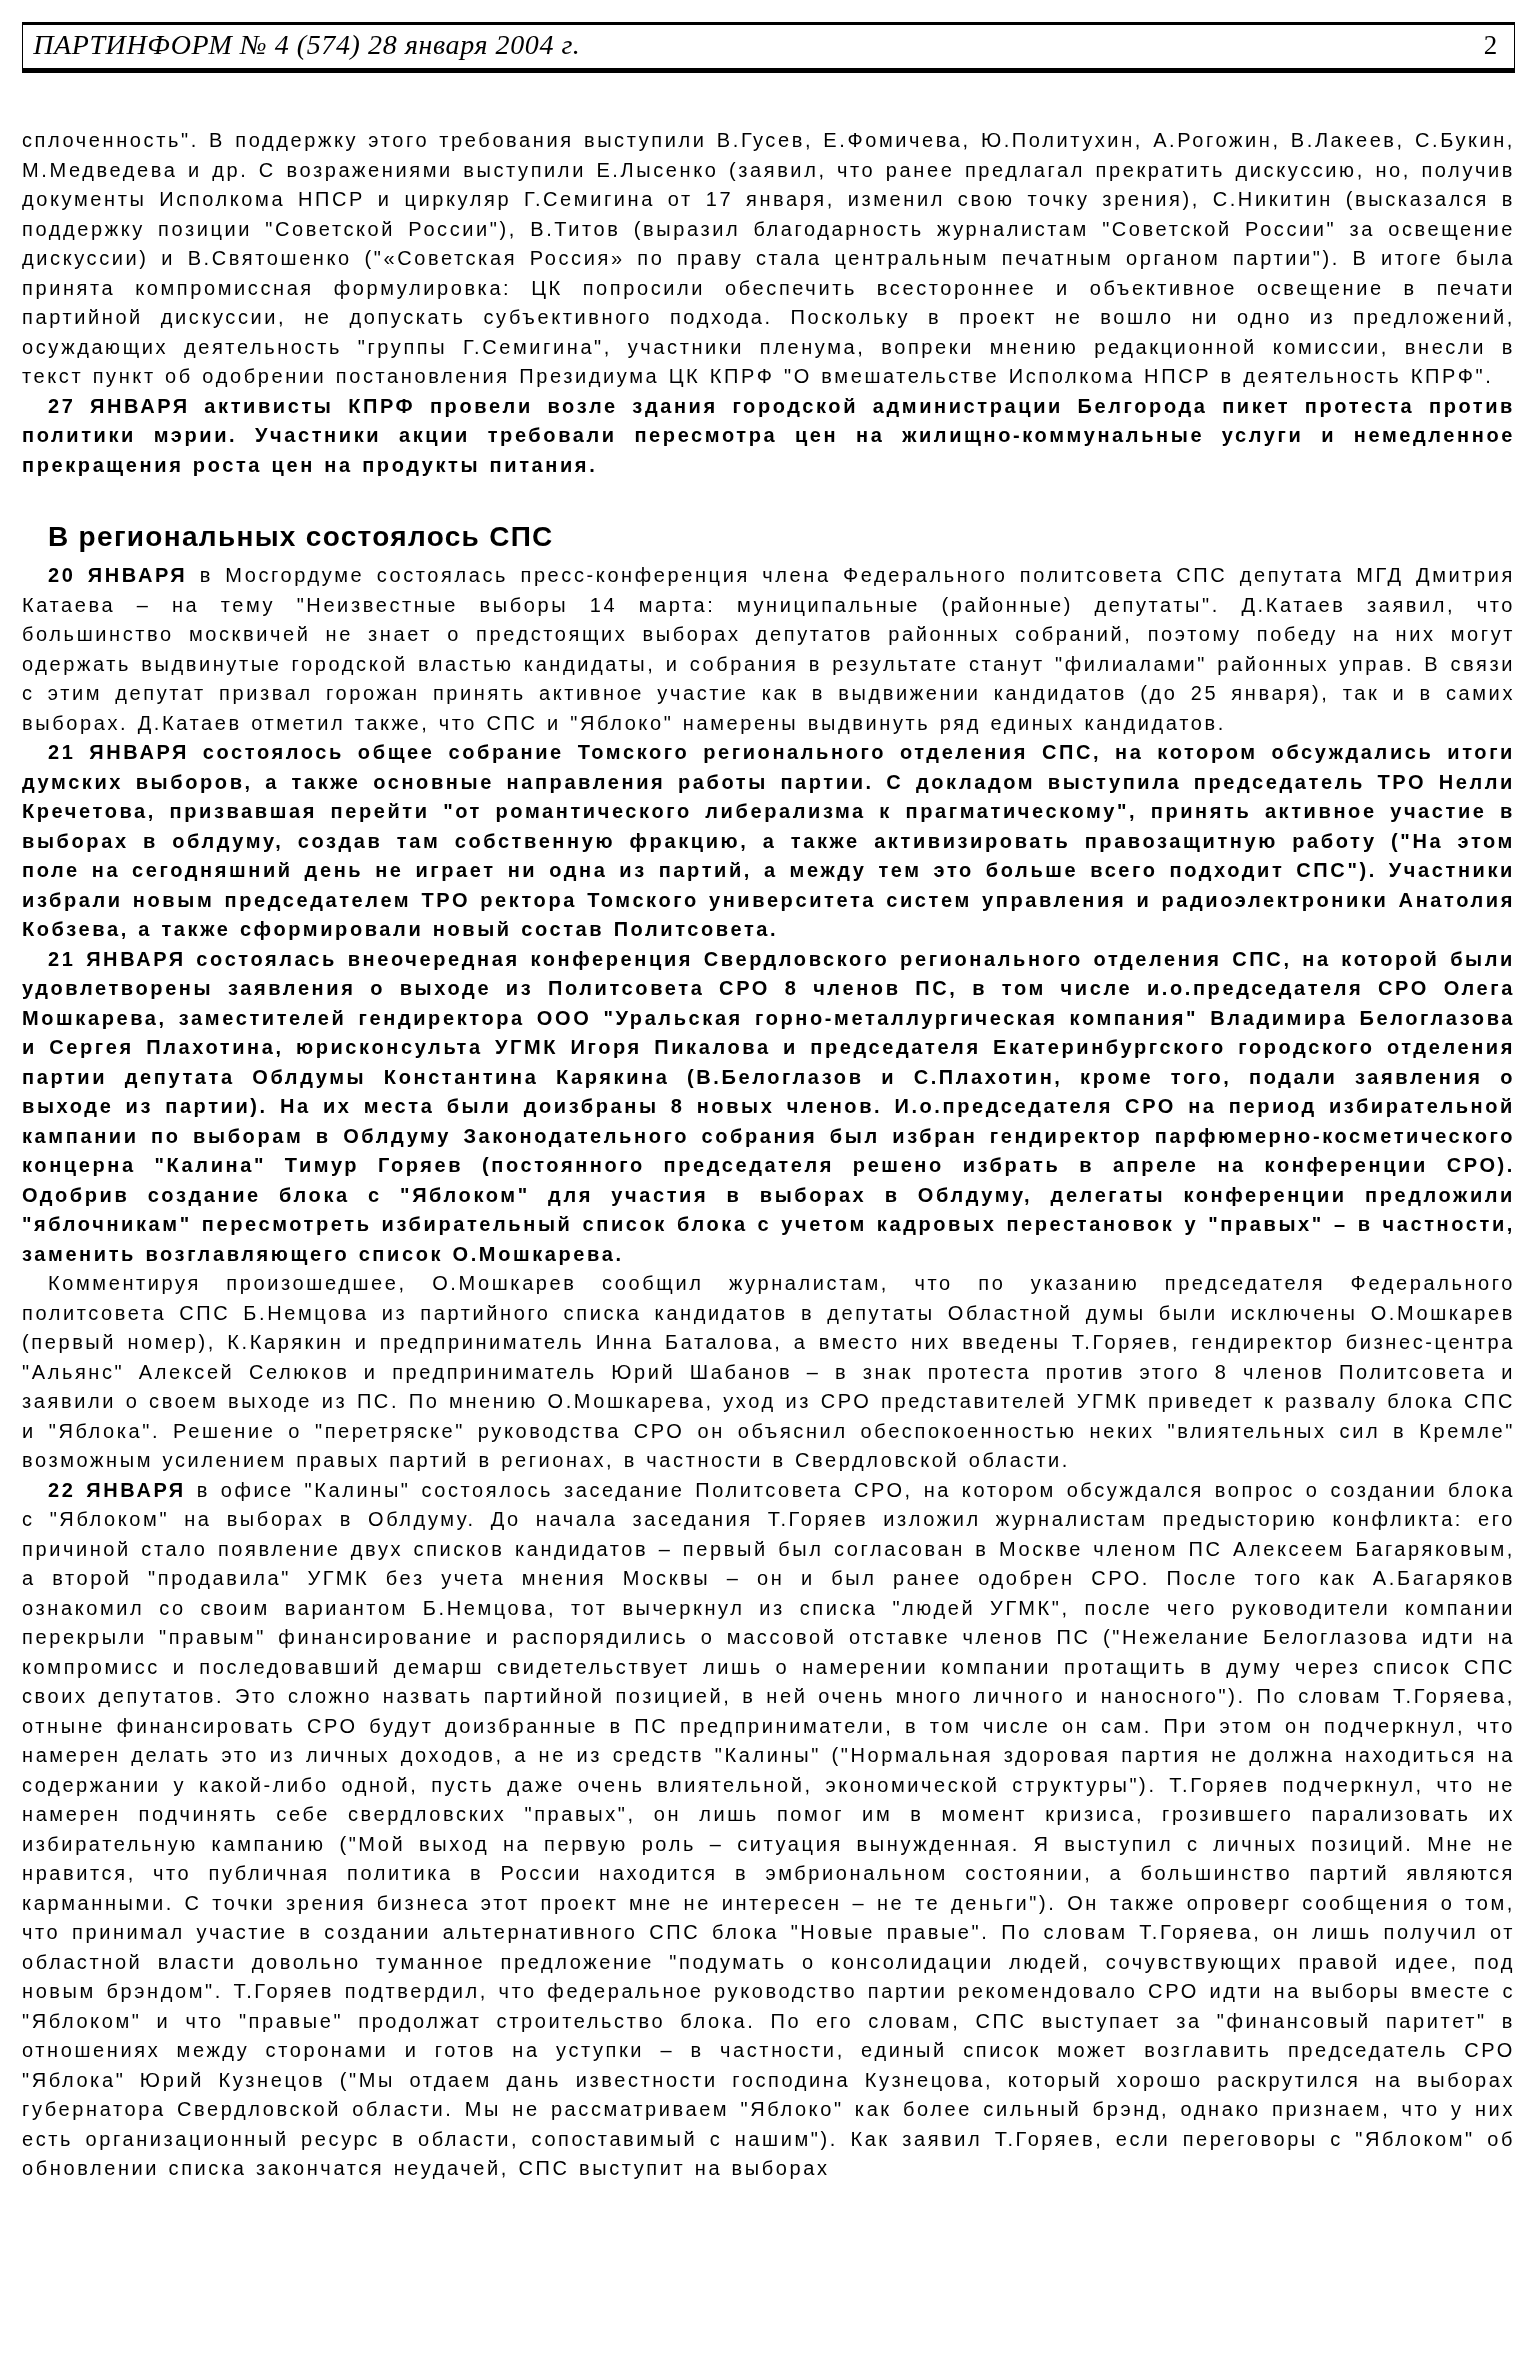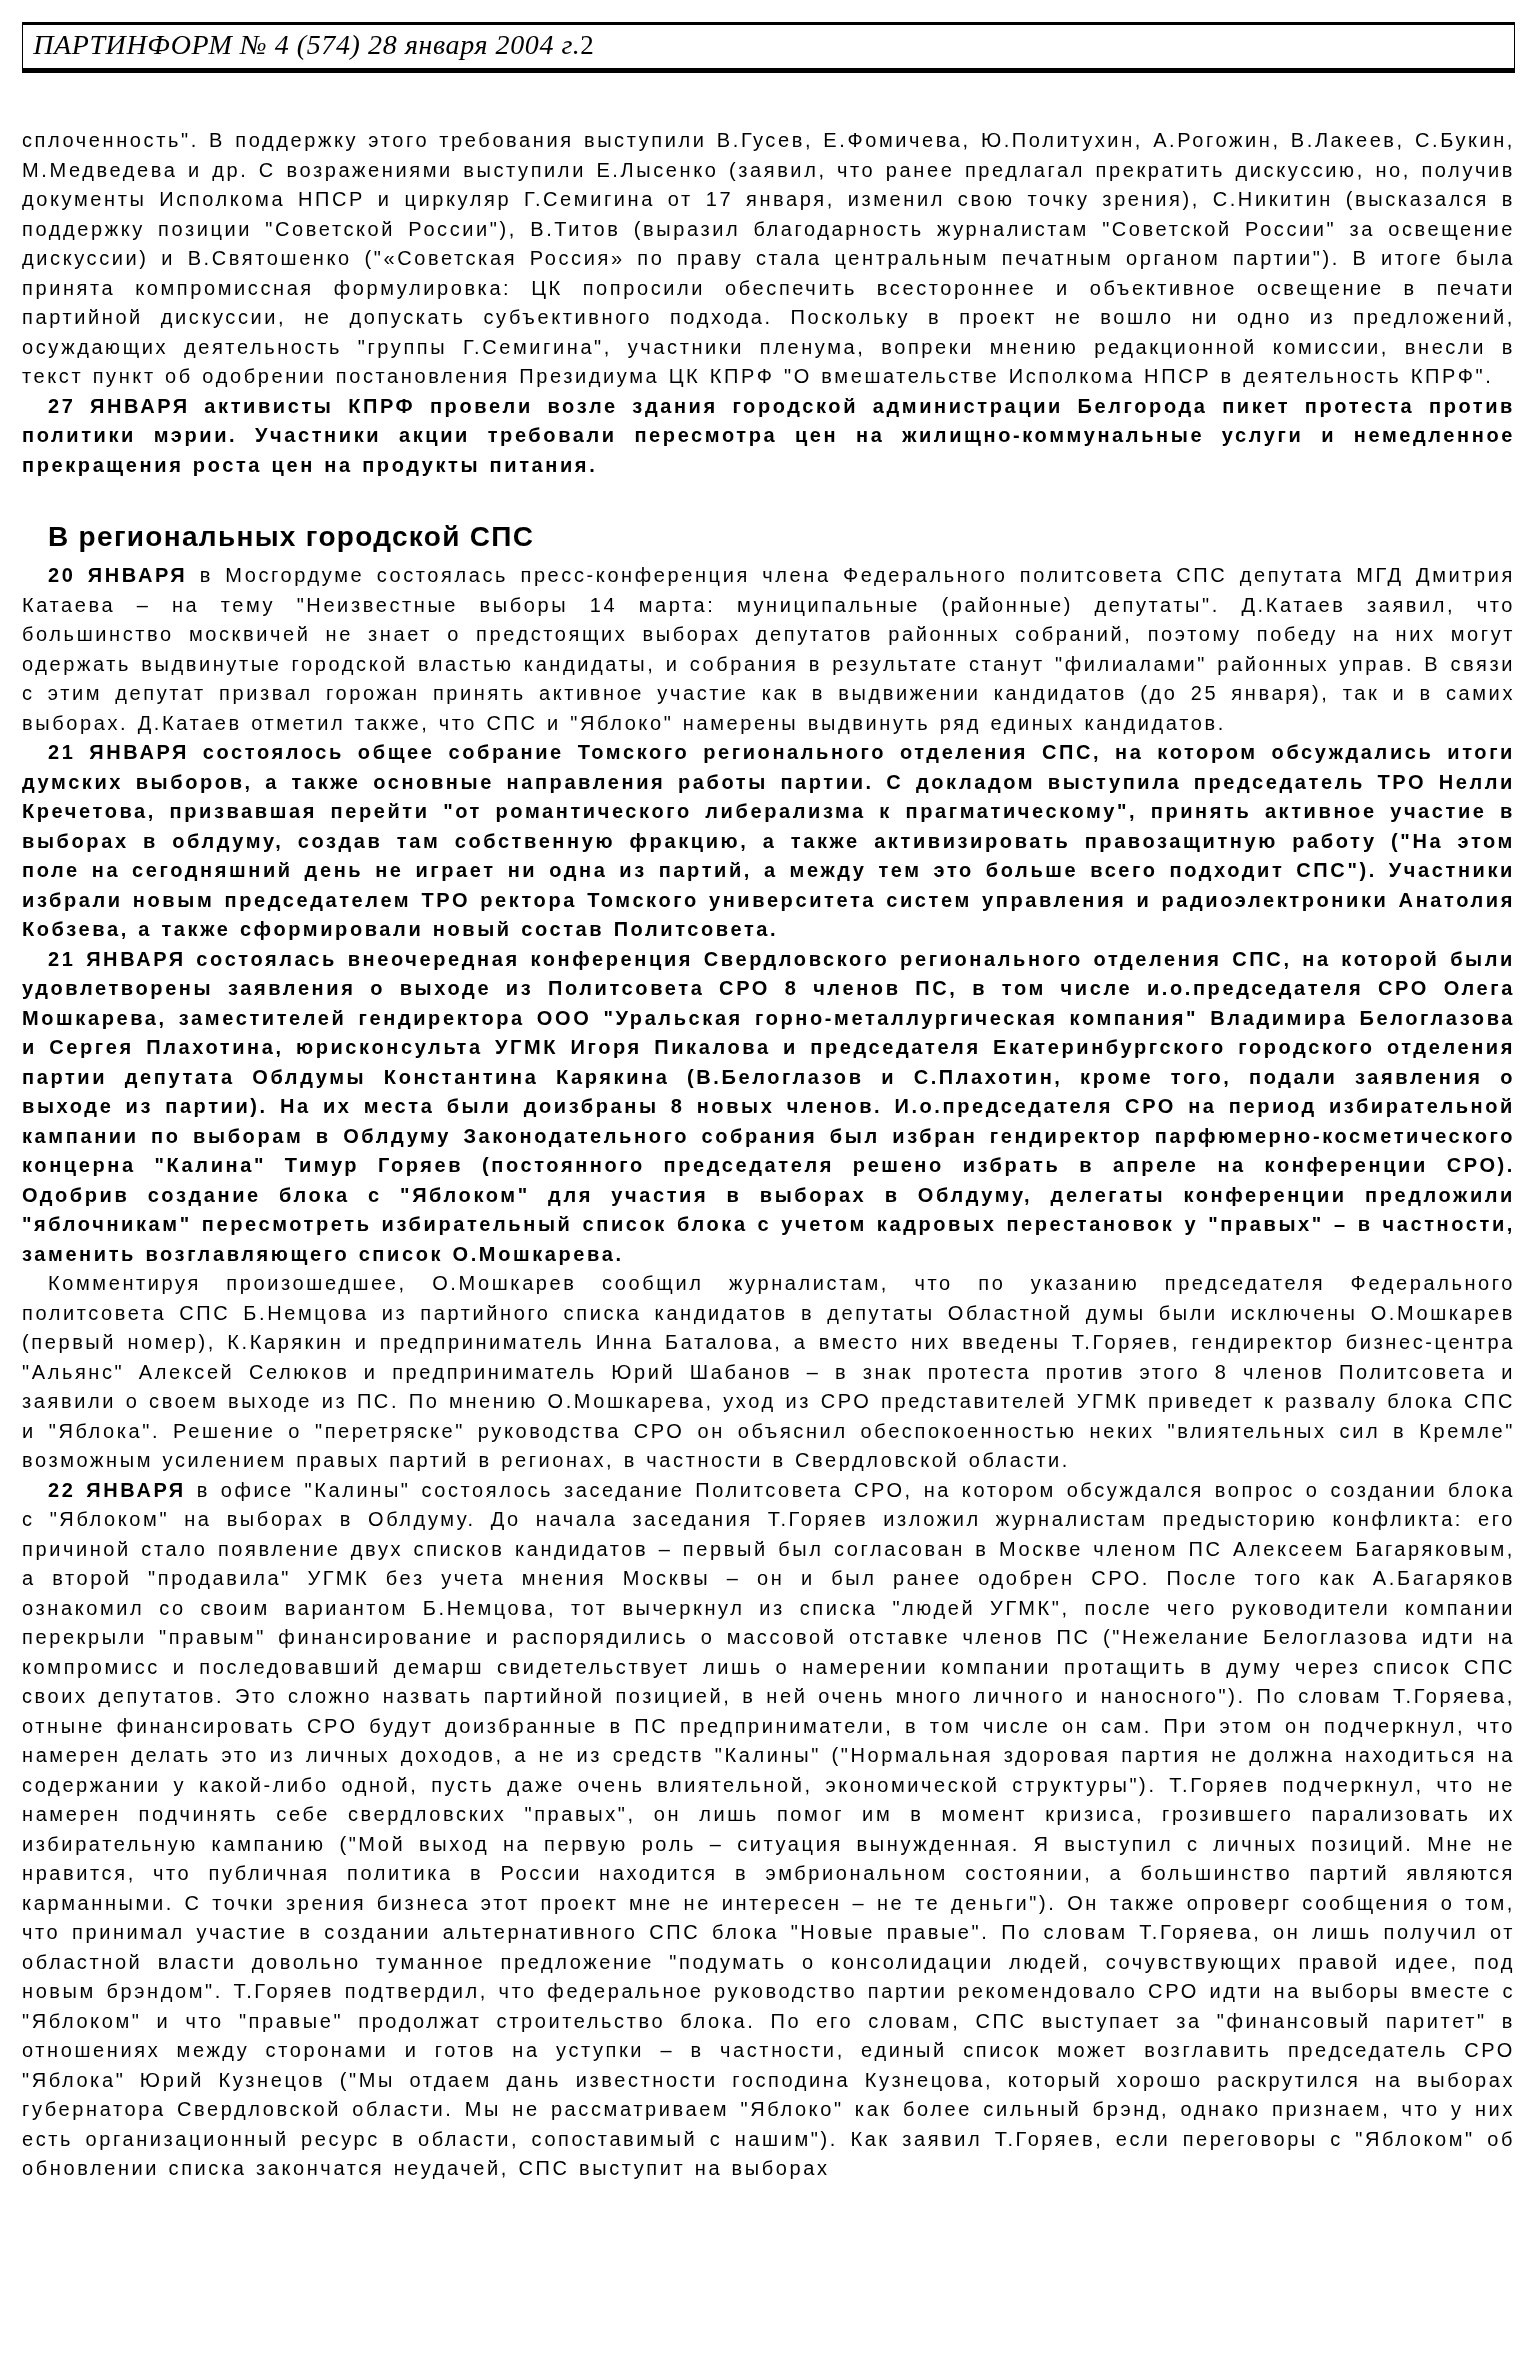--- a/index.html
+++ b/index.html
@@ -21,20 +21,21 @@
     padding: 22px 22px 0 22px;
   }
   
   .header-box {
     box-sizing: border-box;
     border: 1.9px solid #000;
     border-top-width: 3.2px;
     border-bottom-width: 5.1px;
     height: 51px;
     display: flex;
+    justify-content: space-between;
     align-items: center;
     padding: 1.3px 16.7px 3.8px 10.2px;
     background: #fff;
   }
   .masthead {
     font-family: "Liberation Serif", serif;
     font-style: italic;
     font-size: 28px;
     letter-spacing: 0.6px;
     white-space: nowrap;
@@ -76,21 +77,21 @@
     <span class="masthead">ПАРТИНФОРМ № 4 (574) 28 января 2004 г.</span>
     <span class="page-number">2</span>
   </div>
 
   <div class="content">
 
     <p class="para"><b class="date-label"></b><span>сплоченность". В поддержку этого требования выступили В.Гусев, Е.Фомичева, Ю.Политухин, А.Рогожин, В.Лакеев, С.Букин, М.Медведева и др. С возражениями выступили Е.Лысенко (заявил, что ранее предлагал прекратить дискуссию, но, получив документы Исполкома НПСР и циркуляр Г.Семигина от 17 января, изменил свою точку зрения), С.Никитин (высказался в поддержку позиции "Советской России"), В.Титов (выразил благодарность журналистам "Советской России" за освещение дискуссии) и В.Святошенко ("«Советская Россия» по праву стала центральным печатным органом партии"). В итоге была принята компромиссная формулировка: ЦК попросили обеспечить всестороннее и объективное освещение в печати партийной дискуссии, не допускать субъективного подхода. Поскольку в проект не вошло ни одно из предложений, осуждающих деятельность "группы Г.Семигина", участники пленума, вопреки мнению редакционной комиссии, внесли в текст пункт об одобрении постановления Президиума ЦК КПРФ "О вмешательстве Исполкома НПСР в деятельность КПРФ".</span></p>
 
     <p class="para bold indent"><b class="date-label">27 ЯНВАРЯ</b><span> активисты КПРФ провели возле здания городской администрации Белгорода пикет протеста против политики мэрии. Участники акции требовали пересмотра цен на жилищно-коммунальные услуги и немедленное прекращения роста цен на продукты питания.</span></p>
 
-    <h2 class="section-heading">В региональных городской СПС</h2>
+    <h2 class="section-heading">В региональных состоялось СПС</h2>
 
     <p class="para indent"><b class="date-label">20 ЯНВАРЯ</b><span> в Мосгордуме состоялась пресс-конференция члена Федерального политсовета СПС депутата МГД Дмитрия Катаева – на тему "Неизвестные выборы 14 марта: муниципальные (районные) депутаты". Д.Катаев заявил, что большинство москвичей не знает о предстоящих выборах депутатов районных собраний, поэтому победу на них могут одержать выдвинутые городской властью кандидаты, и собрания в результате станут "филиалами" районных управ. В связи с этим депутат призвал горожан принять активное участие как в выдвижении кандидатов (до 25 января), так и в самих выборах. Д.Катаев отметил также, что СПС и "Яблоко" намерены выдвинуть ряд единых кандидатов.</span></p>
 
     <p class="para bold indent"><b class="date-label">21 ЯНВАРЯ</b><span> состоялось общее собрание Томского регионального отделения СПС, на котором обсуждались итоги думских выборов, а также основные направления работы партии. С докладом выступила председатель ТРО Нелли Кречетова, призвавшая перейти "от романтического либерализма к прагматическому", принять активное участие в выборах в облдуму, создав там собственную фракцию, а также активизировать правозащитную работу ("На этом поле на сегодняшний день не играет ни одна из партий, а между тем это больше всего подходит СПС"). Участники избрали новым председателем ТРО ректора Томского университета систем управления и радиоэлектроники Анатолия Кобзева, а также сформировали новый состав Политсовета.</span></p>
 
     <p class="para bold indent"><b class="date-label">21 ЯНВАРЯ</b><span> состоялась внеочередная конференция Свердловского регионального отделения СПС, на которой были удовлетворены заявления о выходе из Политсовета СРО 8 членов ПС, в том числе и.о.председателя СРО Олега Мошкарева, заместителей гендиректора ООО "Уральская горно-металлургическая компания" Владимира Белоглазова и Сергея Плахотина, юрисконсульта УГМК Игоря Пикалова и председателя Екатеринбургского городского отделения партии депутата Облдумы Константина Карякина (В.Белоглазов и С.Плахотин, кроме того, подали заявления о выходе из партии). На их места были доизбраны 8 новых членов. И.о.председателя СРО на период избирательной кампании по выборам в Облдуму Законодательного собрания был избран гендиректор парфюмерно-косметического концерна "Калина" Тимур Горяев (постоянного председателя решено избрать в апреле на конференции СРО). Одобрив создание блока с "Яблоком" для участия в выборах в Облдуму, делегаты конференции предложили "яблочникам" пересмотреть избирательный список блока с учетом кадровых перестановок у "правых" – в частности, заменить возглавляющего список О.Мошкарева.</span></p>
 
     <p class="para indent"><b class="date-label"></b><span>Комментируя произошедшее, О.Мошкарев сообщил журналистам, что по указанию председателя Федерального политсовета СПС Б.Немцова из партийного списка кандидатов в депутаты Областной думы были исключены О.Мошкарев (первый номер), К.Карякин и предприниматель Инна Баталова, а вместо них введены Т.Горяев, гендиректор бизнес-центра "Альянс" Алексей Селюков и предприниматель Юрий Шабанов – в знак протеста против этого 8 членов Политсовета и заявили о своем выходе из ПС. По мнению О.Мошкарева, уход из СРО представителей УГМК приведет к развалу блока СПС и "Яблока". Решение о "перетряске" руководства СРО он объяснил обеспокоенностью неких "влиятельных сил в Кремле" возможным усилением правых партий в регионах, в частности в Свердловской области.</span></p>
 
     <p class="para indent"><b class="date-label">22 ЯНВАРЯ</b><span> в офисе "Калины" состоялось заседание Политсовета СРО, на котором обсуждался вопрос о создании блока с "Яблоком" на выборах в Облдуму. До начала заседания Т.Горяев изложил журналистам предысторию конфликта: его причиной стало появление двух списков кандидатов – первый был согласован в Москве членом ПС Алексеем Багаряковым, а второй "продавила" УГМК без учета мнения Москвы – он и был ранее одобрен СРО. После того как А.Багаряков ознакомил со своим вариантом Б.Немцова, тот вычеркнул из списка "людей УГМК", после чего руководители компании перекрыли "правым" финансирование и распорядились о массовой отставке членов ПС ("Нежелание Белоглазова идти на компромисс и последовавший демарш свидетельствует лишь о намерении компании протащить в думу через список СПС своих депутатов. Это сложно назвать партийной позицией, в ней очень много личного и наносного"). По словам Т.Горяева, отныне финансировать СРО будут доизбранные в ПС предприниматели, в том числе он сам. При этом он подчеркнул, что намерен делать это из личных доходов, а не из средств "Калины" ("Нормальная здоровая партия не должна находиться на содержании у какой-либо одной, пусть даже очень влиятельной, экономической структуры"). Т.Горяев подчеркнул, что не намерен подчинять себе свердловских "правых", он лишь помог им в момент кризиса, грозившего парализовать их избирательную кампанию ("Мой выход на первую роль – ситуация вынужденная. Я выступил с личных позиций. Мне не нравится, что публичная политика в России находится в эмбриональном состоянии, а большинство партий являются карманными. С точки зрения бизнеса этот проект мне не интересен – не те деньги"). Он также опроверг сообщения о том, что принимал участие в создании альтернативного СПС блока "Новые правые". По словам Т.Горяева, он лишь получил от областной власти довольно туманное предложение "подумать о консолидации людей, сочувствующих правой идее, под новым брэндом". Т.Горяев подтвердил, что федеральное руководство партии рекомендовало СРО идти на выборы вместе с "Яблоком" и что "правые" продолжат строительство блока. По его словам, СПС выступает за "финансовый паритет" в отношениях между сторонами и готов на уступки – в частности, единый список может возглавить председатель СРО "Яблока" Юрий Кузнецов ("Мы отдаем дань известности господина Кузнецова, который хорошо раскрутился на выборах губернатора Свердловской области. Мы не рассматриваем "Яблоко" как более сильный брэнд, однако признаем, что у них есть организационный ресурс в области, сопоставимый с нашим"). Как заявил Т.Горяев, если переговоры с "Яблоком" об обновлении списка закончатся неудачей, СПС выступит на выборах</span></p>

